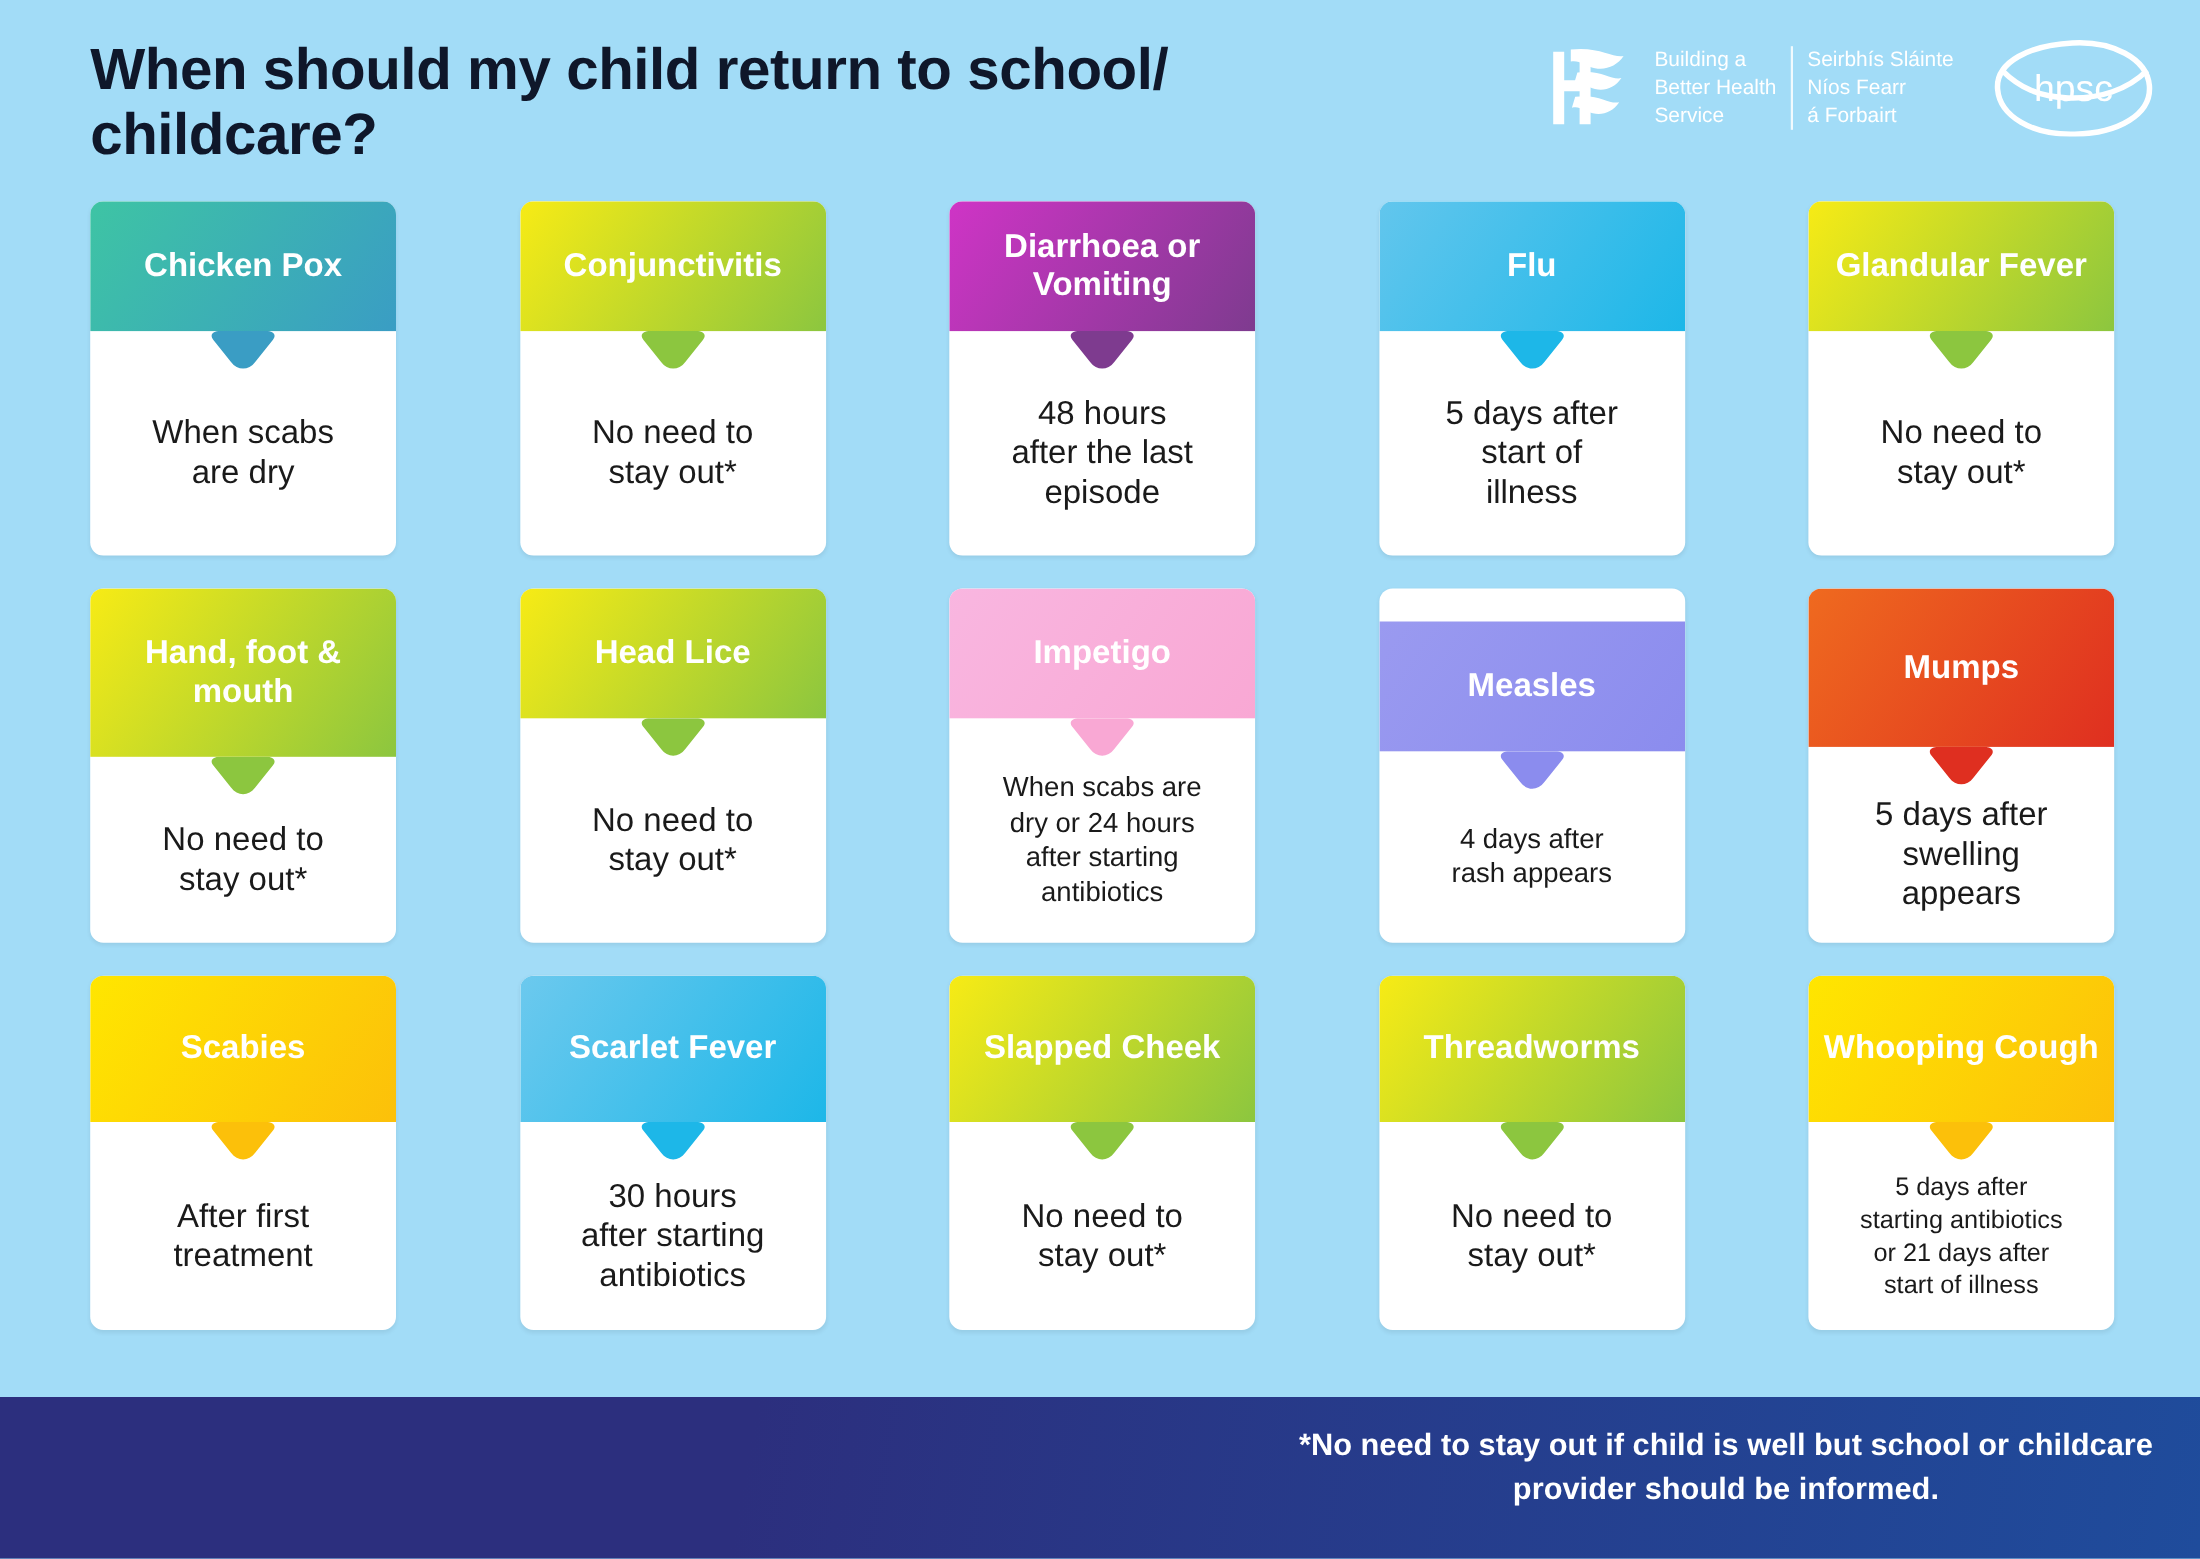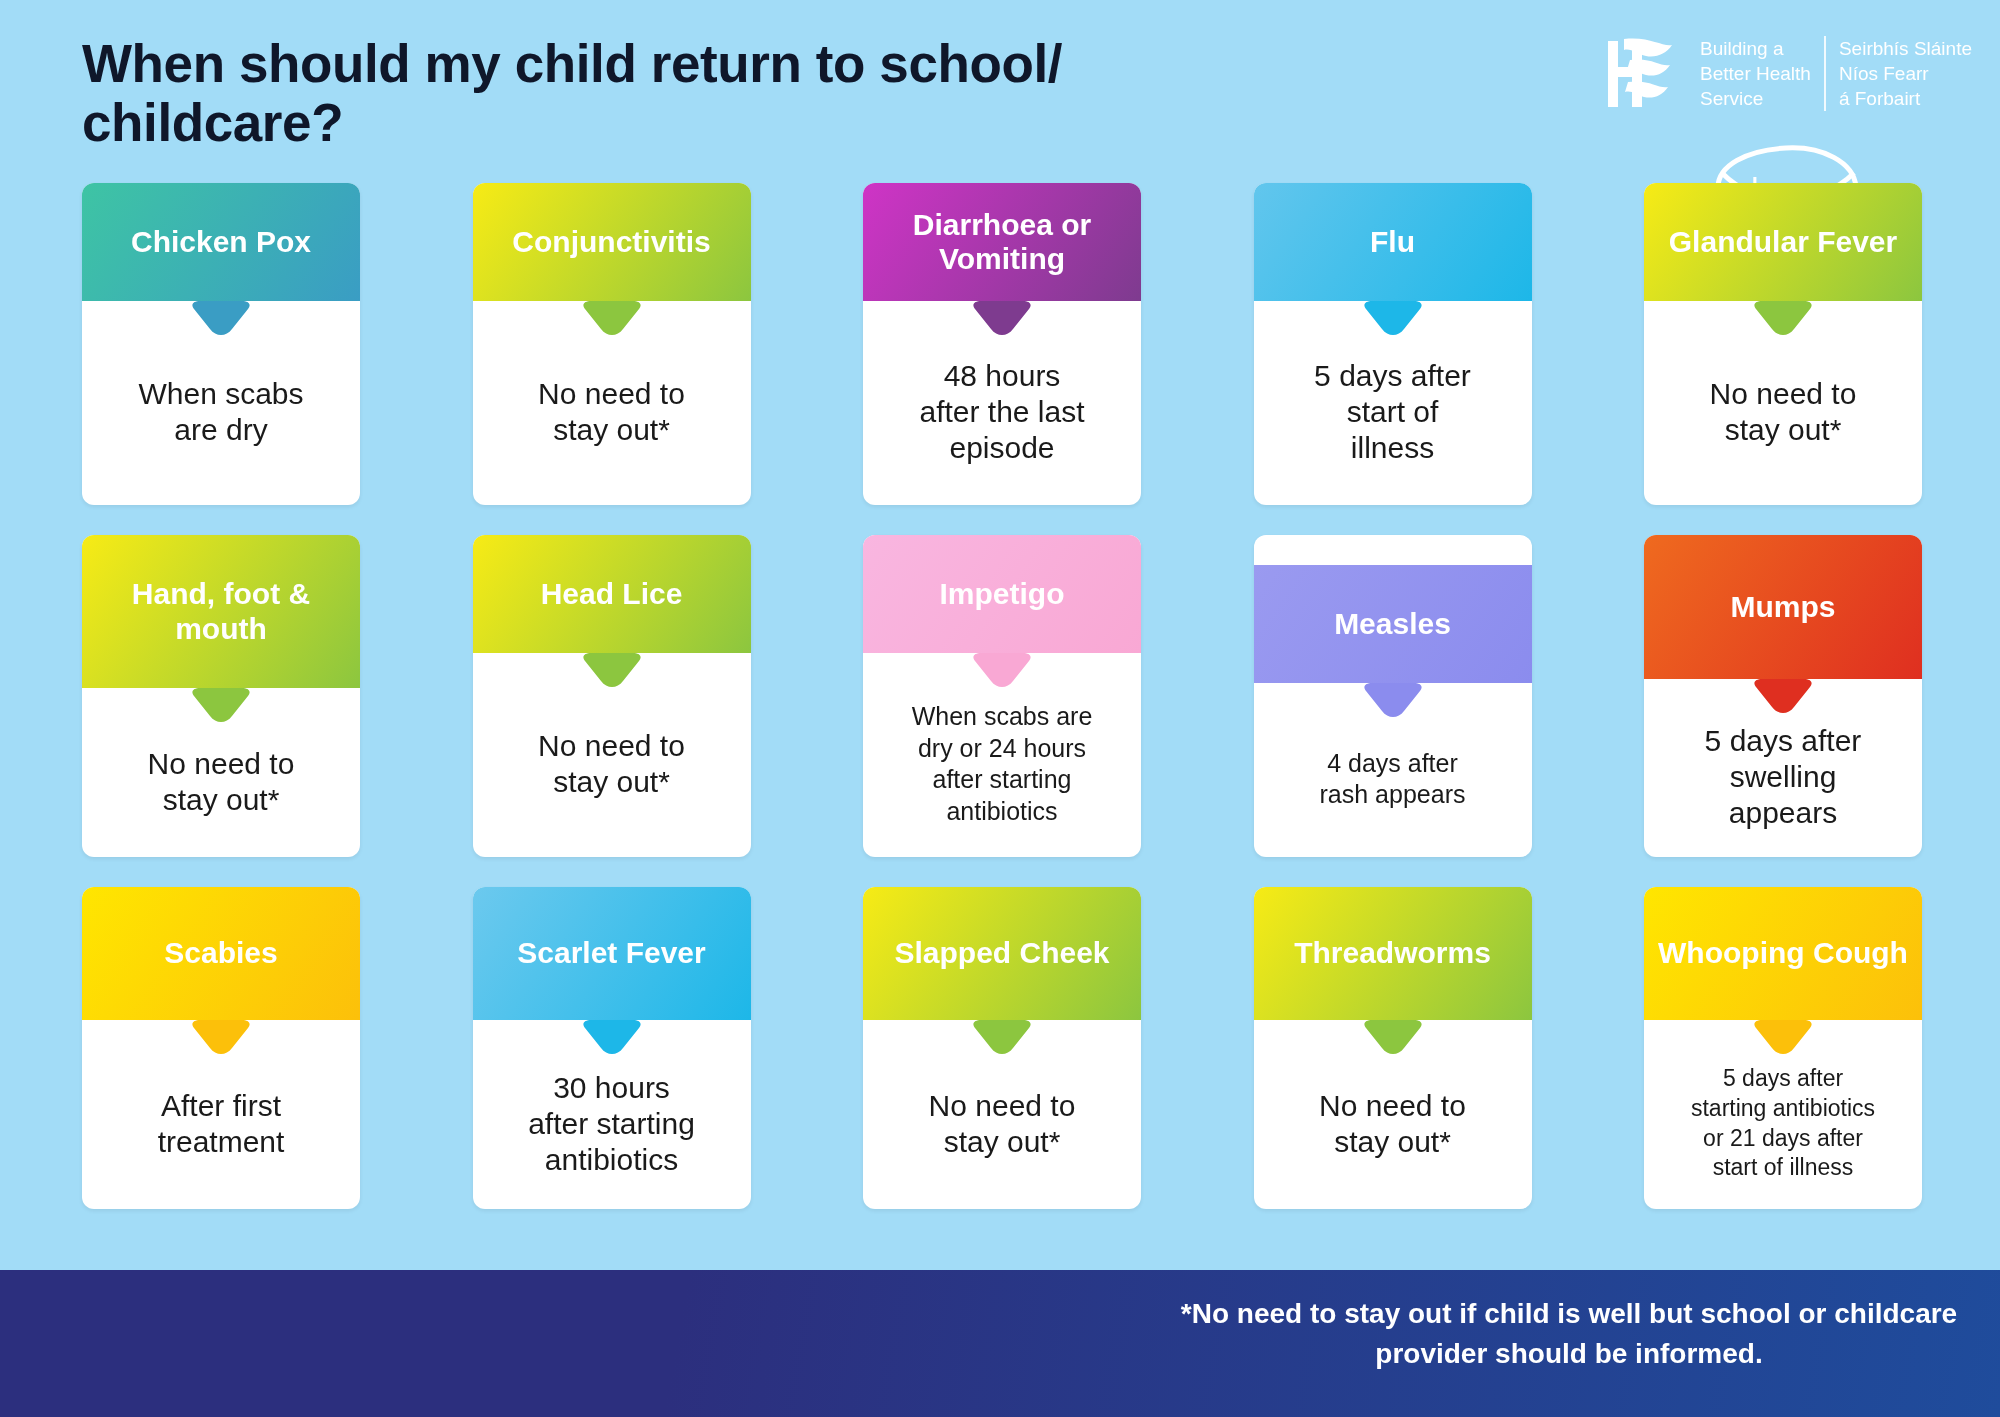--- a/index.html
+++ b/index.html
@@ -31,26 +31,25 @@
     font-size: 53px;
     font-weight: bold;
     line-height: 1.12;
     color: #0f172a;
     letter-spacing: -0.4px;
   }
 
   
   .logo-group {
     position: absolute;
-    right: 28px;
+    right: 40px;
     top: 36px;
     display: flex;
     align-items: center;
     gap: 34px;
-    flex-direction: column;
   }
   .hse-lockup {
     display: flex;
     align-items: center;
     gap: 14px;
   }
   .hse-mark { width: 84px; height: 74px; flex: none; }
   .hse-text {
     display: flex;
     align-items: stretch;

